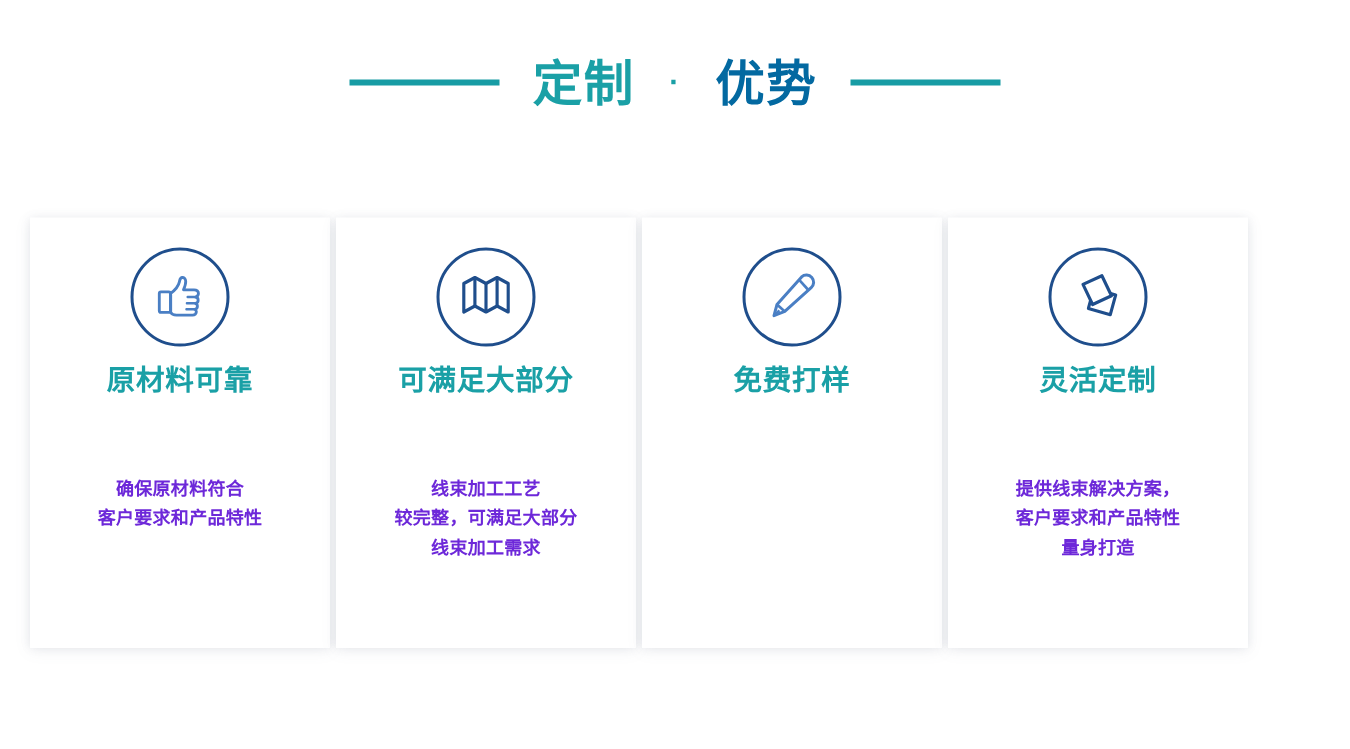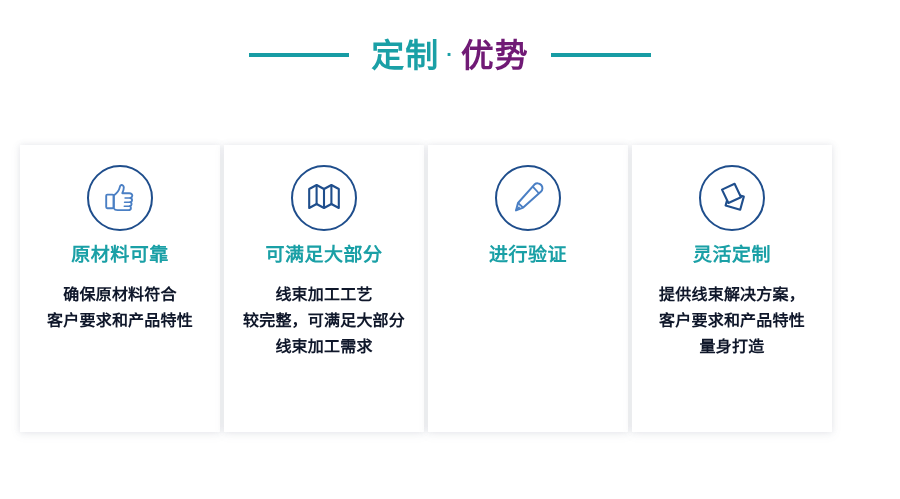--- a/index.html
+++ b/index.html
@@ -43,34 +43,34 @@
     flex: none;
   }
   .title-text {
     font-size: 33px;
     font-weight: bold;
     letter-spacing: 1px;
     line-height: 1;
     white-space: nowrap;
     display: flex;
     align-items: baseline;
-    gap: 0;
+    gap: 16px;
   }
   .title-accent {
     color: #1aa0a6;
   }
   .title-dot {
     color: #1aa0a6;
     font-size: 20px;
     padding: 0 7px;
     position: relative;
     top: -6px;
   }
   .title-main {
-    color: #701a75;
+    color: #0369a1;
   }
 
   
   .cards {
     position: absolute;
     top: 145px;
     left: 20px;
     width: 860px;
     height: 287px;
     display: flex;
@@ -110,28 +110,29 @@
     font-size: 19px;
     font-weight: bold;
     color: #1aa0a6;
     line-height: 1;
     margin-bottom: 18px;
     white-space: nowrap;
     letter-spacing: 0.5px;
   }
 
   .card-desc {
-    font-size: 16px;
+    font-size: 12px;
     font-weight: bold;
-    color: #0f172a;
+    color: #6d28d9;
     line-height: 1.62;
     text-align: center;
     padding: 0 8px;
     white-space: pre-line;
     letter-spacing: 0.2px;
+    margin-top: 35px;
   }
 
   
   .card:nth-child(2) .icon-circle { margin-bottom: 14px; }
 </style>
 </head>
 <body>
 
 <div class="page">
 
@@ -185,21 +186,21 @@
     <div class="card">
       <div class="icon-circle">
         <svg width="34" height="34" viewBox="0 0 34 34" fill="none">
           <path d="M23.4 3.6 C25.4 1.8 28.4 2.0 30.2 4.0 C32.0 6.0 31.8 9.0 29.8 10.8
                    L12.2 26.6 L5.0 29.4 L7.0 22.0 Z" stroke="#4a7fc4" stroke-width="2.0" stroke-linejoin="round" fill="none"></path>
           <path d="M7.0 22.0 L12.2 26.6" stroke="#4a7fc4" stroke-width="1.8"></path>
           <path d="M21.8 5.6 L27.6 12.0" stroke="#4a7fc4" stroke-width="1.8"></path>
           <path d="M5.0 29.4 L8.6 25.9" stroke="#4a7fc4" stroke-width="1.6"></path>
         </svg>
       </div>
-      <div class="card-title">进行验证</div>
+      <div class="card-title">免费打样</div>
     </div>
 
     <div class="card">
       <div class="icon-circle">
         <svg width="34" height="34" viewBox="0 0 34 34" fill="none">
           <path d="M14.2 11.4 L28.8 15.6 L25.2 28.8 L10.6 24.6 Z" stroke="#1f4e8c" stroke-width="2.1" stroke-linejoin="round" fill="#ffffff"></path>
           <path d="M7.0 8.6 L19.6 2.8 L26.0 16.2 L13.4 22.0 Z" stroke="#1f4e8c" stroke-width="2.1" stroke-linejoin="round" fill="#ffffff"></path>
         </svg>
       </div>
       <div class="card-title">灵活定制</div>

